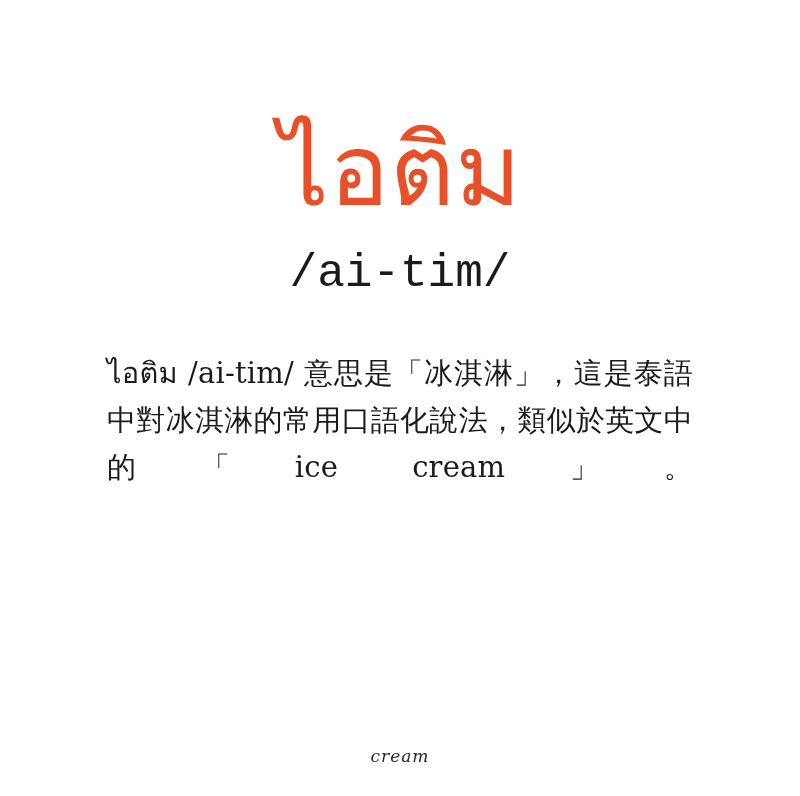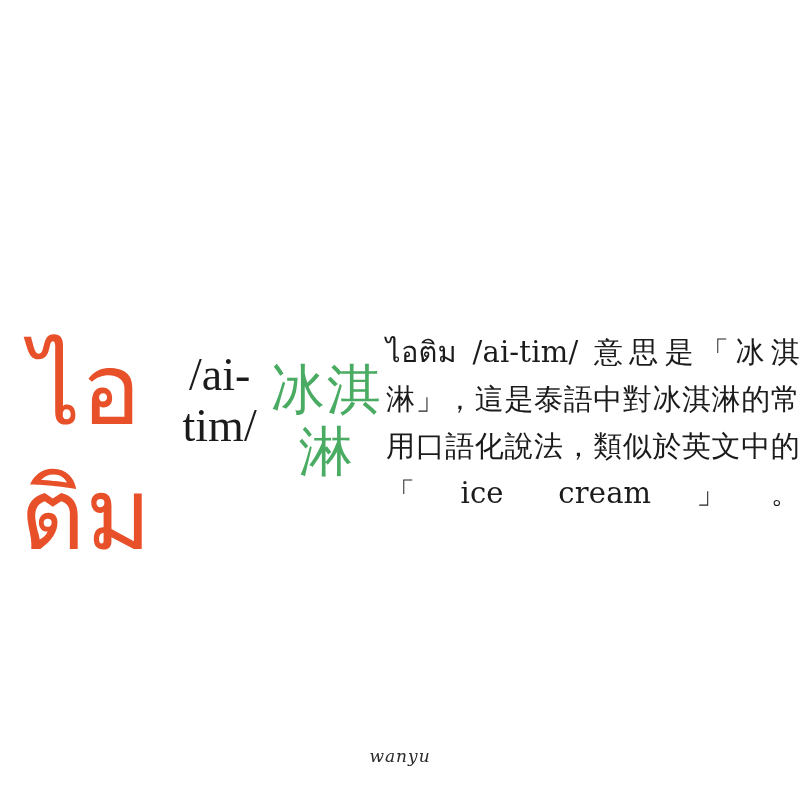--- a/index.html
+++ b/index.html
@@ -12,37 +12,37 @@
     background: #ffffff;
     font-family: "Liberation Serif", serif;
     overflow: hidden;
   }
   .card {
     position: relative;
     width: 800px;
     height: 796px;
     box-sizing: border-box;
     display: flex;
-    flex-direction: row;
+    flex-direction: column;
     align-items: center;
     background: #ffffff;
   }
   .headword {
     margin-top: 108px;
     font-family: "DejaVu Sans", sans-serif;
     font-size: 100px;
     line-height: 1.25;
     font-weight: 400;
     color: #e8502a;
     letter-spacing: 0.5px;
     text-align: center;
   }
   .pronunciation {
-    margin-top: 6px;
-    font-family: Liberation Serif, serif;
+    margin-top: 16px;
+    font-family: Liberation Mono, monospace;
     font-size: 46px;
     line-height: 1.1;
     color: #1b1b1b;
     text-align: center;
   }
   .translation {
     margin-top: 46px;
     font-family: "DejaVu Serif", serif;
     font-size: 54px;
     line-height: 1.15;
@@ -76,19 +76,18 @@
 </style>
 </head>
 <body>
 
 <div class="card">
 
   <div class="headword">ไอติม</div>
 
   <div class="pronunciation">/ai-tim/</div>
 
-  <div class="translation">冰淇淋</div>
 
   <div class="definition">ไอติม /ai-tim/ 意思是「冰淇淋」，這是泰語中對冰淇淋的常用口語化說法，類似於英文中的「ice cream」。</div>
 
-  <div class="signature">wanyu</div>
+  <div class="signature">cream</div>
 
 </div>
 
 </body></html>

